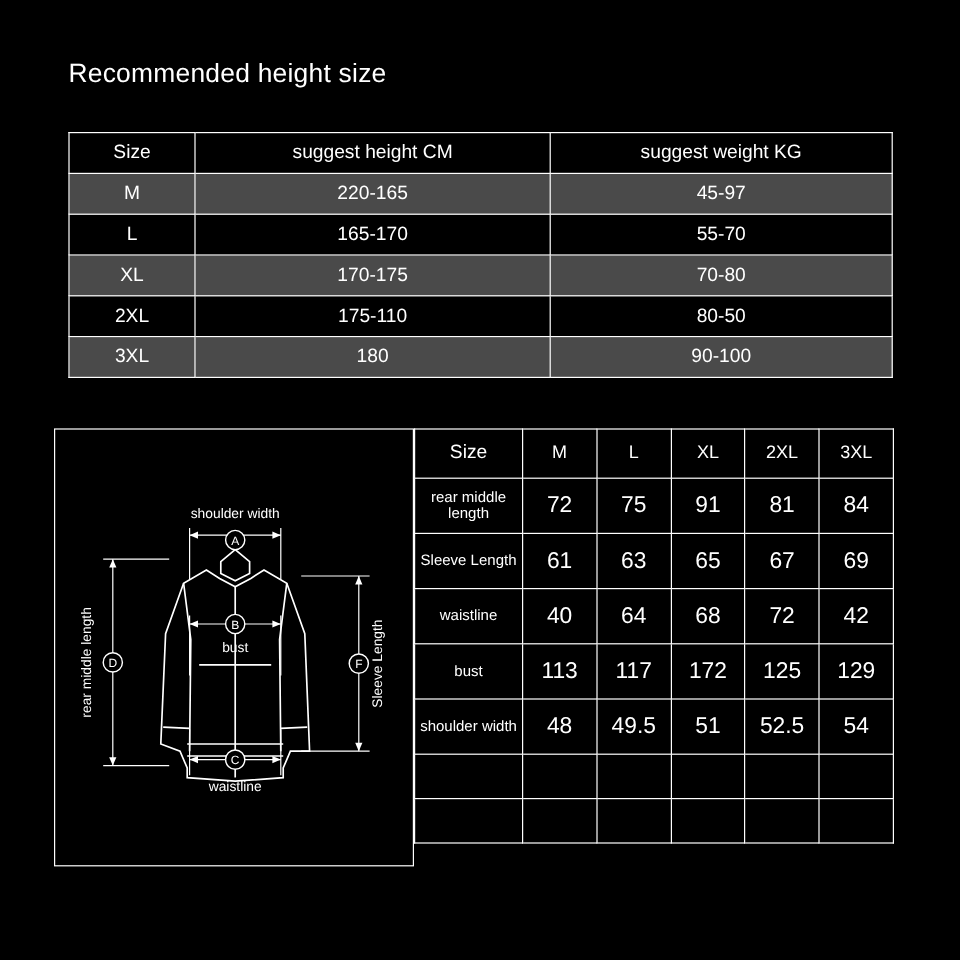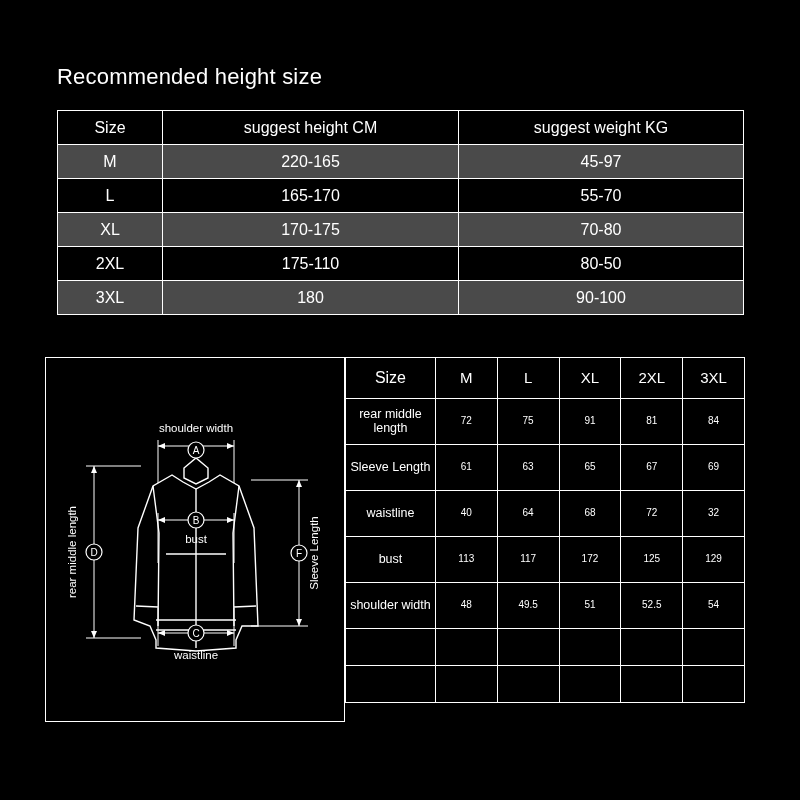--- a/index.html
+++ b/index.html
@@ -18,21 +18,21 @@
     position: relative;
     width: 800px;
     height: 800px;
     background: #000000;
   }
 
   
   .title {
     position: absolute;
     left: 57px;
-    top: 64px;
+    top: 48px;
     font-size: 22px;
     letter-spacing: 0.2px;
     color: #ffffff;
     font-weight: 400;
     text-align: center;
   }
 
   
   .top-table {
     position: absolute;
@@ -95,21 +95,21 @@
     top: 0;
     width: 400px;
     border-collapse: collapse;
     table-layout: fixed;
   }
   .meas-table col.lbl { width: 72px; }
   .meas-table col.v { width: 49.5px; }
   .meas-table th, .meas-table td {
     border: 1px solid #ffffff;
     text-align: center;
-    font-size: 10px;
+    font-size: 19px;
     font-weight: 400;
     color: #ffffff;
     height: 45px;
     padding: 0 2px;
     background: #000000;
     line-height: 1.05;
   }
   .meas-table thead th {
     font-size: 15px;
     height: 40px;
@@ -293,21 +293,21 @@
           <td>65</td>
           <td>67</td>
           <td>69</td>
         </tr>
         <tr>
           <td class="rowlabel">waistline</td>
           <td>40</td>
           <td>64</td>
           <td>68</td>
           <td>72</td>
-          <td>32</td>
+          <td>42</td>
         </tr>
         <tr>
           <td class="rowlabel">bust</td>
           <td>113</td>
           <td>117</td>
           <td>172</td>
           <td>125</td>
           <td>129</td>
         </tr>
         <tr>

